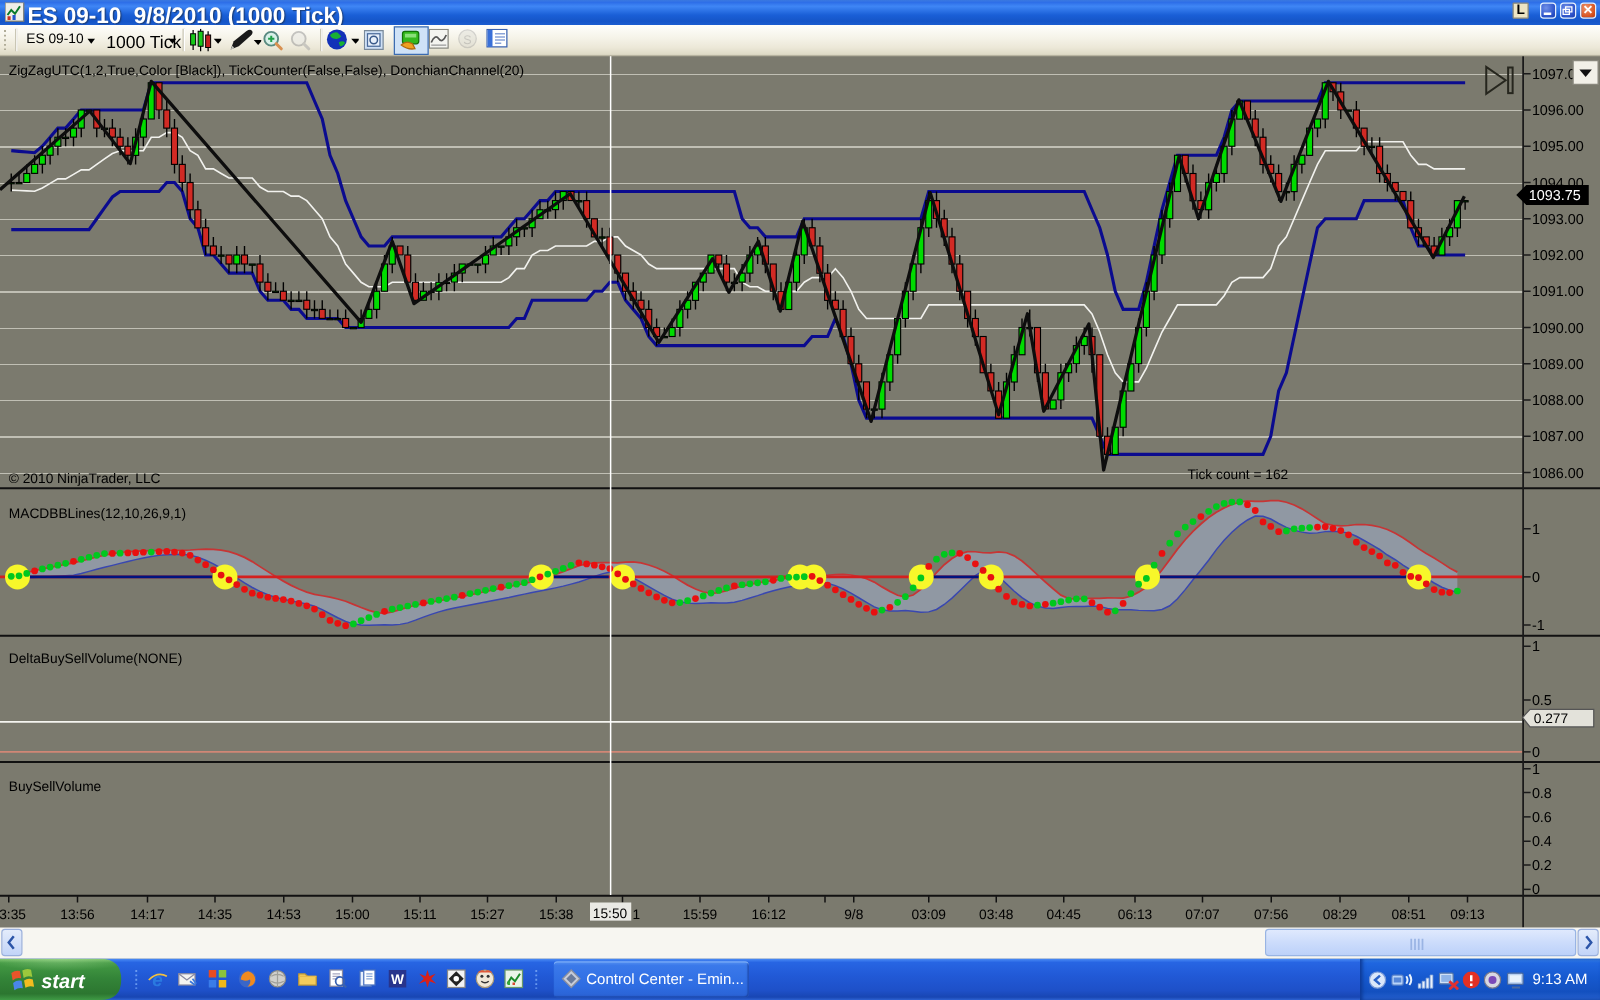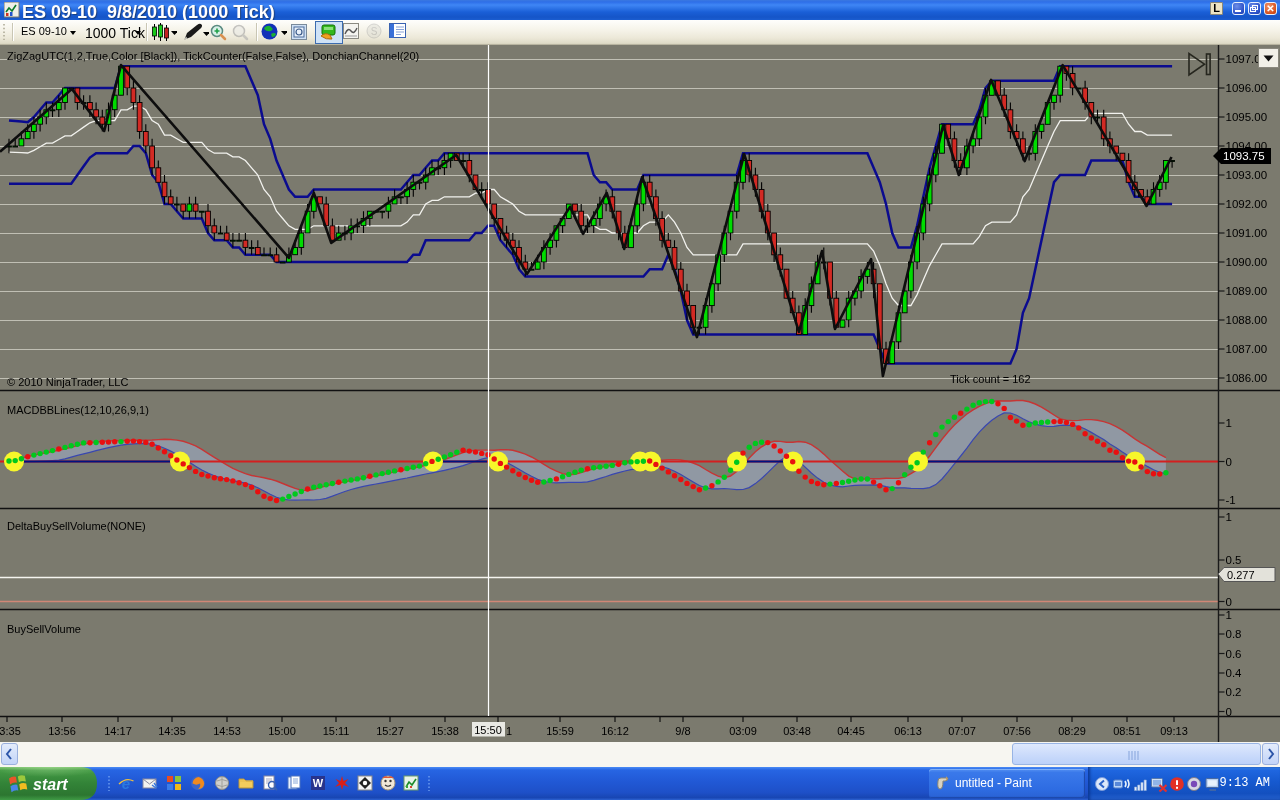--- a/index.html
+++ b/index.html
@@ -31,21 +31,21 @@
 #taskbar{left:0;top:767px;width:1280px;height:33px;
 background:linear-gradient(180deg,#4b8cf5 0%,#2765e3 9%,#2159d6 42%,#1e50c8 77%,#1846b3 93%,#2d62d2 100%);}
 .qicon{position:absolute;top:8px;width:17px;height:17px;}
 .taskbtn{position:absolute;top:2px;height:29px;border-radius:3px;
 background:linear-gradient(180deg,#5691f2 0%,#3a79ea 12%,#2e6ce2 70%,#2a62d4 100%);
 box-shadow:inset 0 1px 0 #7fb0f8, inset -1px -1px 1px #1c47a8;
 color:#fff;font-size:12px;line-height:28px;white-space:nowrap;overflow:hidden;}
 .taskbtn .ic{display:inline-block;margin:6px 4px 0 6px;vertical-align:top;}
 #tray{position:absolute;left:1088px;top:0;width:192px;height:33px;
 background:linear-gradient(180deg,#3a8af2 0%,#1f66e0 10%,#1659cf 45%,#1350bf 80%,#2661ce 100%);
-box-shadow:inset 2px 0 3px #0d3a96;font-family:Liberation Mono, monospace;}
+box-shadow:inset 2px 0 3px #0d3a96;}
 #clock{position:absolute;right:10px;top:9px;color:#fff;font-size:12px;}
 svg text{font-family:"Liberation Sans",sans-serif;}
 </style></head>
 <body>
 <div id="root">
 
 <svg class="abs" style="left:0;top:0" width="1280" height="800" shape-rendering="auto">
 <rect x="0" y="44" width="1280" height="698" fill="#7b7a6e"></rect>
 <line x1="0" y1="378.5" x2="1218.5" y2="378.5" stroke="#c0bfb4" stroke-width="1" shape-rendering="crispEdges"></line>
 <line x1="0" y1="349.5" x2="1218.5" y2="349.5" stroke="#c0bfb4" stroke-width="1" shape-rendering="crispEdges"></line>
@@ -764,25 +764,25 @@
       </svg>
 <svg class="qicon" style="left:403px">
         <rect x="1" y="1" width="14" height="14" fill="#e8f4e8" stroke="#6a9a6a"></rect>
         <path d="M3 12 L6 7 L9 10 L13 4" stroke="#1a8a2a" stroke-width="1.6" fill="none"></path>
         <rect x="3" y="10" width="2" height="3" fill="#38a838"></rect>
         <rect x="7" y="11" width="2" height="2" fill="#d84830"></rect>
       </svg>
  <svg class="abs" style="left:427px;top:8px" width="4" height="17">
         <path d="M2 1v15" stroke="#6a9af0" stroke-width="1.5" stroke-dasharray="1.5,2"></path>
       </svg>
- <div class="taskbtn" style="left:929px;width:156px">
+ <div class="taskbtn" style="left:443px;width:156px">
   <svg class="ic" width="16" height="16">
-          <path d="M3 6 Q3 3 6 3 L13 3 Q13 6 10 6 L8 6 Q8 14 5 14 Q2 14 3 6Z" fill="#d8d2c2" stroke="#8a8574"></path>
-          <path d="M11 1 l2 3 -2 1z" fill="#b89a6a"></path>
-        </svg>untitled - Paint</div>
+          <path d="M8 1 L15 8 L8 15 L1 8Z" fill="#c8ccd8" stroke="#8a8f9f"></path>
+          <path d="M8 4 L12 8 L8 12 L4 8Z" fill="#6a7a9a"></path>
+        </svg>Control Center - Emin...</div>
  <div id="tray">
   <svg class="abs" style="left:7px;top:10px" width="15" height="15">
           <circle cx="7" cy="7" r="6.5" fill="#dce8fa" stroke="#7a9ad8"></circle>
           <path d="M9 3.5 L5 7 L9 10.5" stroke="#2a62c8" stroke-width="2" fill="none"></path>
         </svg>
   <svg class="abs" style="left:25px;top:10px" width="19" height="15">
           <rect x="0.5" y="3" width="9" height="8" rx="1.5" fill="#b8d4f8" stroke="#5a82c8"></rect>
           <rect x="2" y="5" width="6" height="4" fill="#5888d8"></rect>
           <path d="M12 4 Q14 7 12 10 M14.5 2.5 Q17.5 7 14.5 11" stroke="#e8f2fc" stroke-width="1.6" fill="none"></path>
         </svg>

